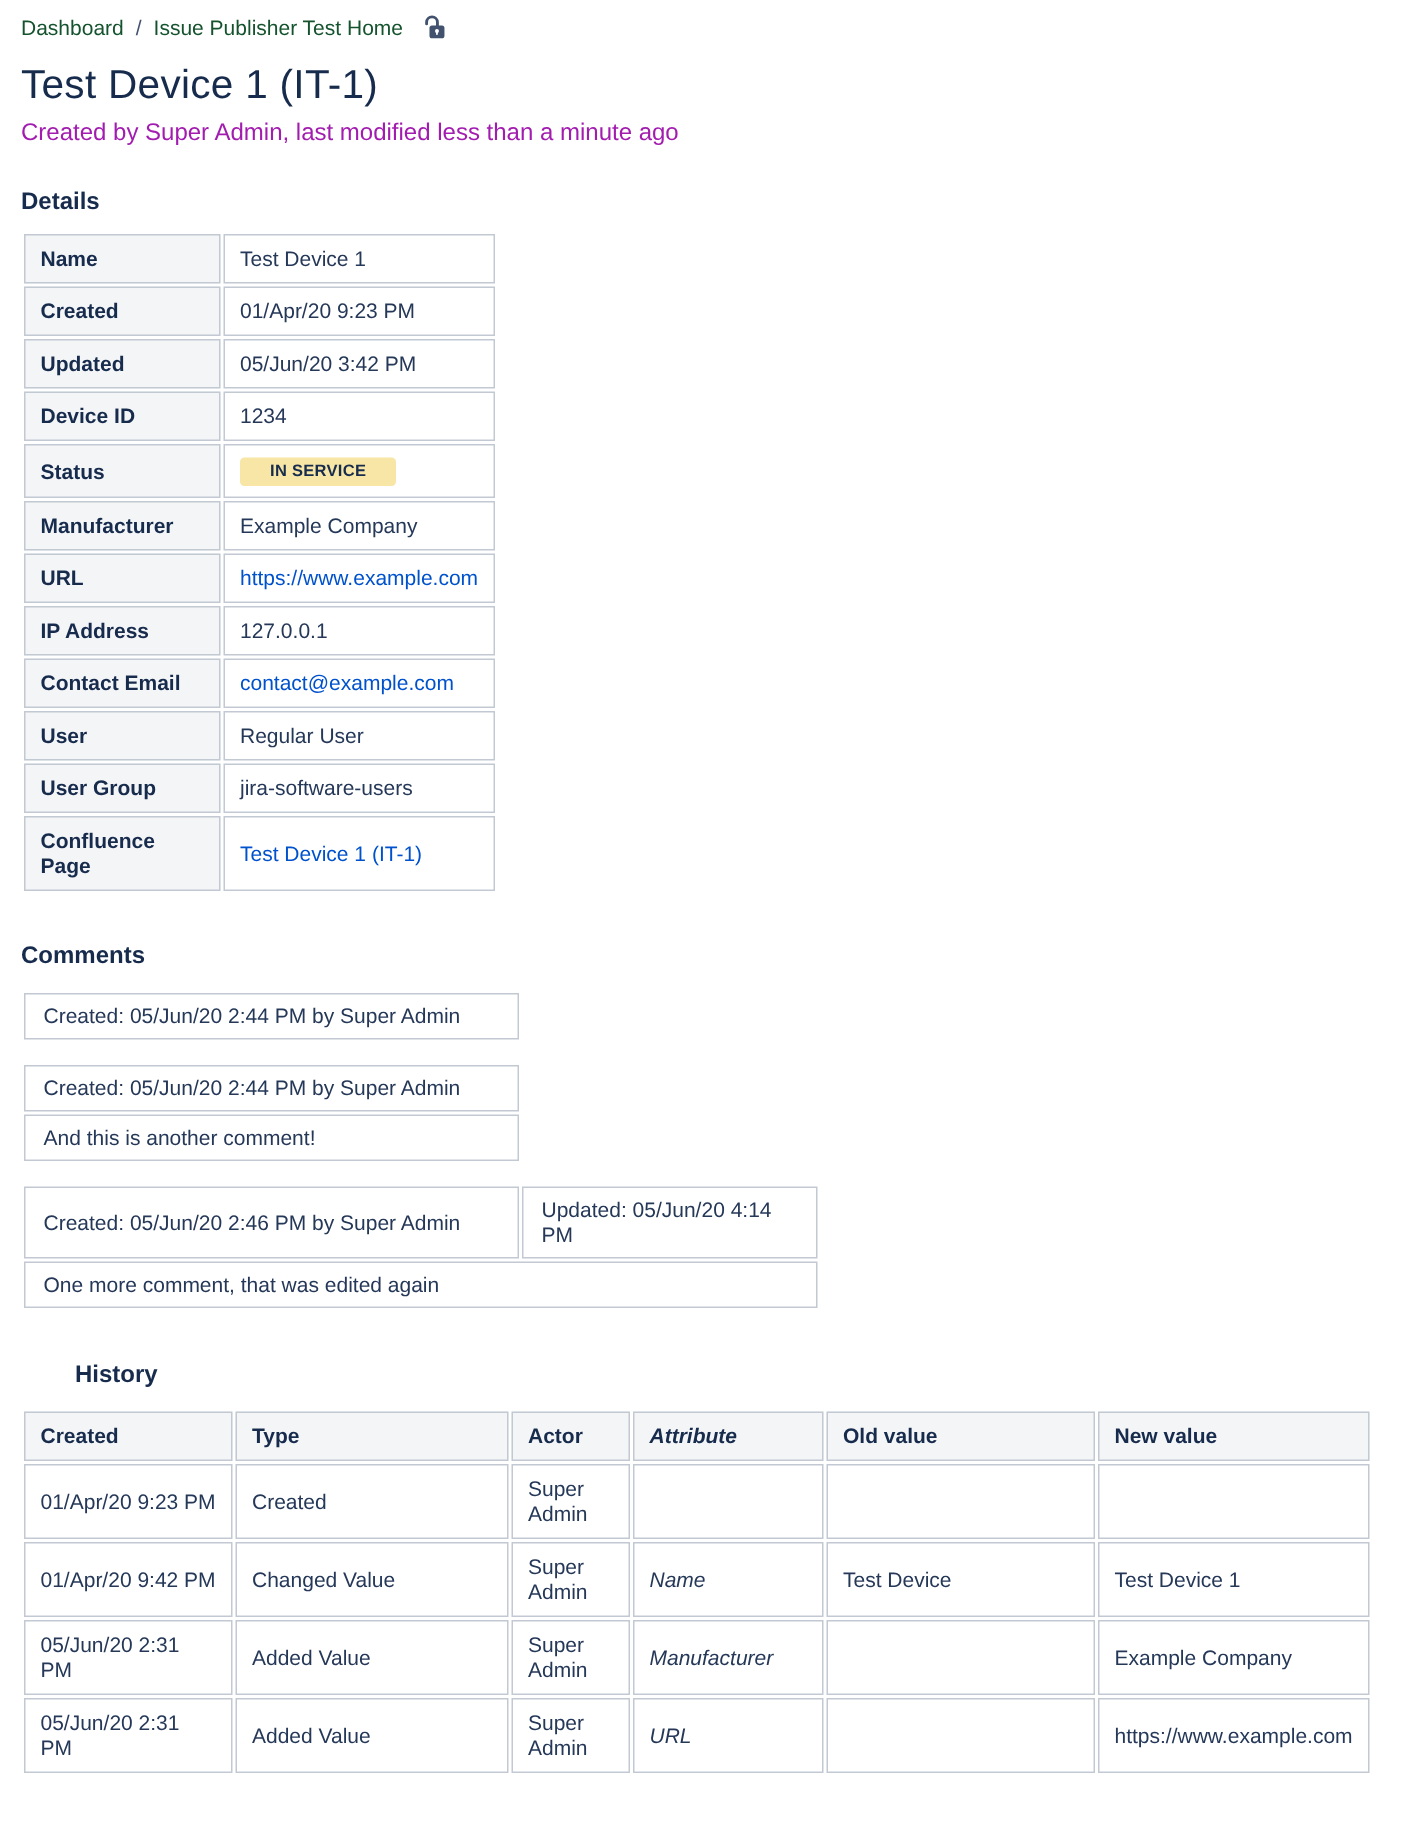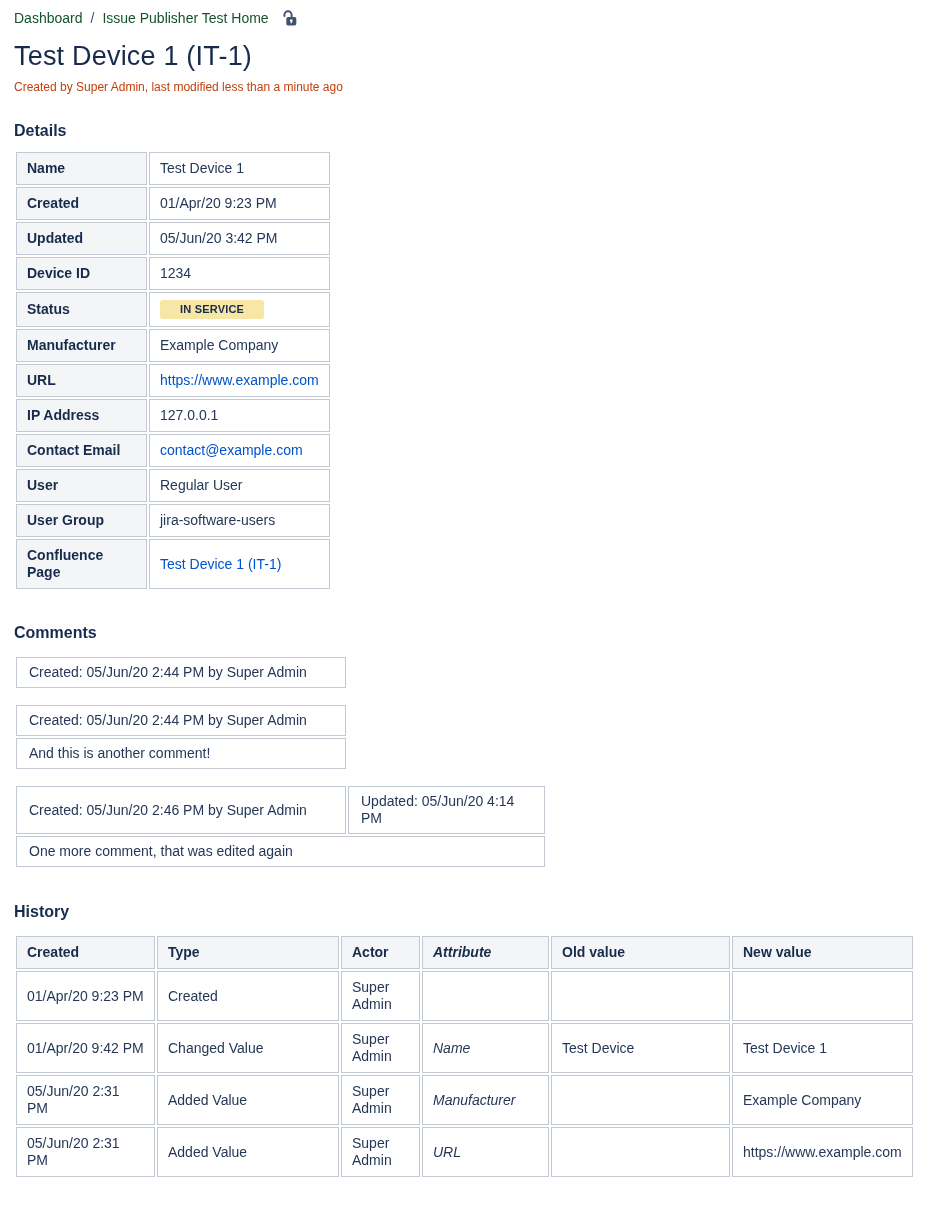--- a/index.html
+++ b/index.html
@@ -12,27 +12,27 @@
   .page { padding:9px 14px 0 14px; }
 
   
   .breadcrumb { display:flex; align-items:center; font-size:14px; line-height:18px; }
   .breadcrumb a { color:#14532d; text-decoration:none; cursor:pointer; }
   .crumb-sep { color:#42526E; margin:0 8px; }
   .lock-wrap { margin-left:12px; display:inline-flex; align-items:center; }
 
   
   h1.title { margin-top:13px; font-size:27px; line-height:32px; font-weight:400; color:#172B4D; letter-spacing:0.2px; }
-  .byline { margin-top:8px; font-size:12px; color:#c2410c; }
+  .byline { margin-top:8px; font-size:16px; color:#a21caf; }
 
   
   h2.section { font-size:16px; font-weight:700; color:#172B4D; }
   h2.details-h { margin-top:28px; }
   h2.comments-h { margin-top:33px; }
-  h2.history-h { margin-top:34px; }
+  h2.history-h { margin-top:34px;margin-left:36px; }
 
   
   table { border-collapse:separate; border-spacing:2px; }
   td, th {
     border:1px solid #C2C9D2; box-sizing:border-box;
     font-size:14px; line-height:17px; color:#253858;
     vertical-align:middle; text-align:left; background:#fff;
   }
 
   

